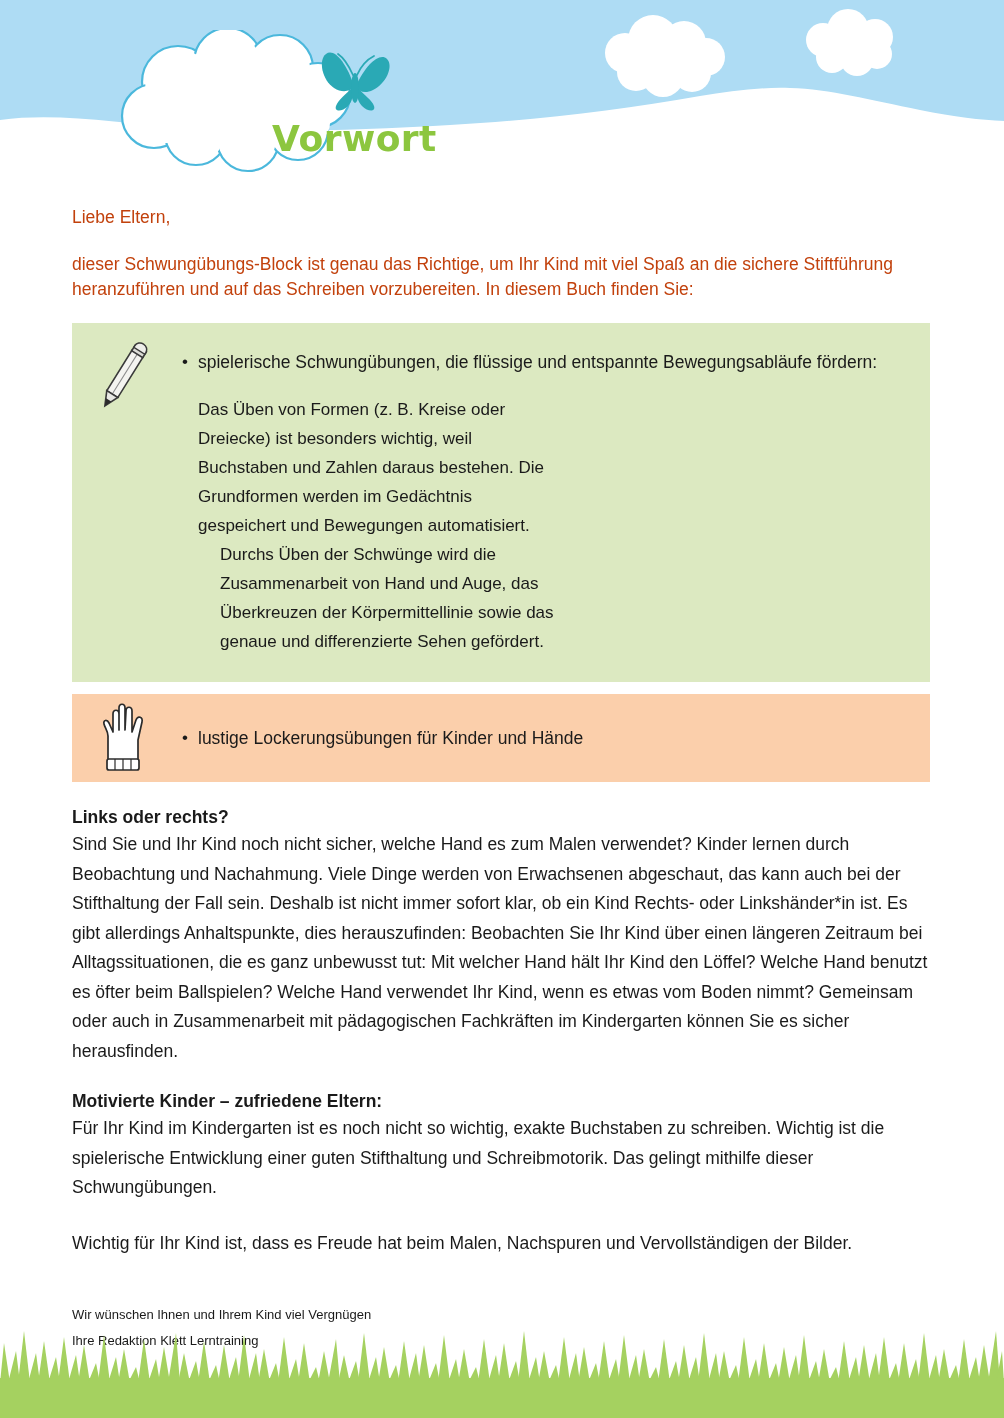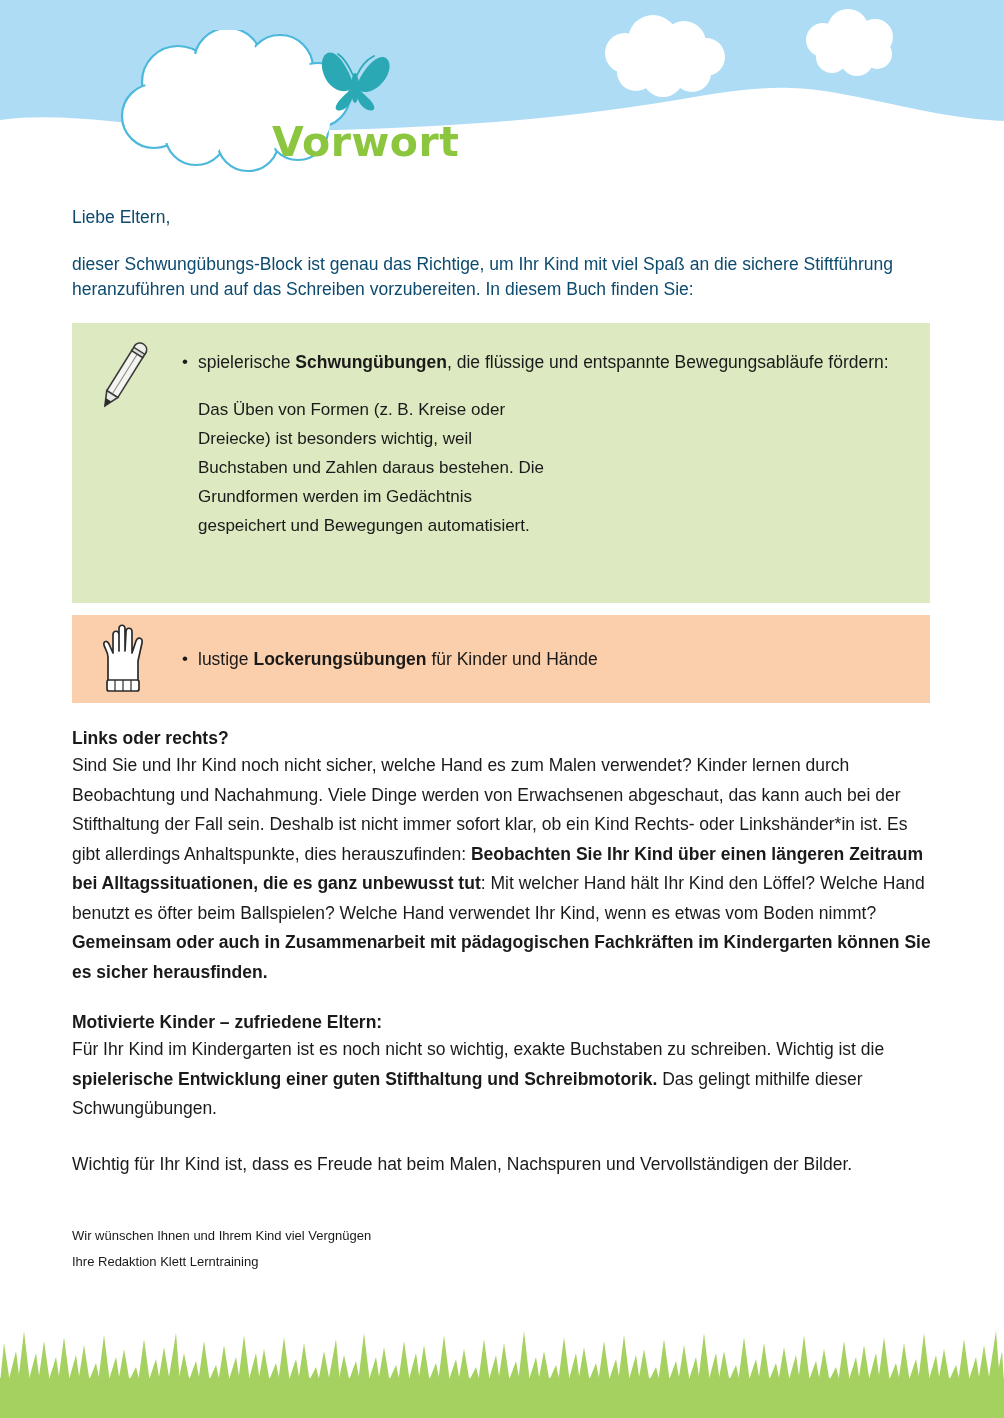--- a/index.html
+++ b/index.html
@@ -32,21 +32,21 @@
     left: 100px;
     width: 300px;
     height: 145px;
   }
   .title-cloud svg { display: block; }
   .cloud-title-text {
     position: absolute;
     top: 88px;
     left: 172px;
     font-family: "DejaVu Sans", sans-serif;
-    font-size: 41px;
+    font-size: 36px;
     font-weight: bold;
     color: #8CC63F;
     letter-spacing: 0.5px;
     white-space: nowrap;
   }
   .butterfly {
     position: absolute;
     top: 42px;
     left: 316px;
     width: 78px;
@@ -58,21 +58,21 @@
     position: absolute;
     top: 205px;
     left: 72px;
     width: 862px;
   }
 
   .para {
     font-size: 17.5px;
     line-height: 25px;
     margin: 0 0 0 0;
-    color: #0c4a6e;
+    color: #c2410c;
   }
   .greeting { margin-bottom: 22px; }
   .intro { margin-bottom: 12px; }
 
   
   .panel {
     position: relative;
     box-sizing: border-box;
     width: 858px;
   }
@@ -152,21 +152,21 @@
   .tail-para {
     font-size: 17.5px;
     line-height: 29.5px;
     margin-top: 26px;
   }
   .sign-off {
     font-size: 13px;
     line-height: 26px;
     margin-top: 44px;
   }
-  b, strong { font-weight: bold; text-align: center; }
+  b, strong { font-weight: normal; text-align: center; }
 
   
   .grass {
     position: absolute;
     left: 0;
     bottom: 0;
     width: 1004px;
     height: 95px;
   }
   .grass svg { display: block; }
@@ -266,20 +266,21 @@
     </svg>
 
     <div class="panel-body">
       <div class="bullet-row">
         <span class="bullet-dot">•</span>
         <span class="bullet-text"><span>spielerische </span><b>Schwungübungen</b><span>, die flüssige und entspannte Bewegungsabläufe fördern:</span></span>
       </div>
 
       <div class="two-cols">
         <div class="col col-left">Das Üben von Formen (z. B. Kreise oder Dreiecke) ist besonders wichtig, weil Buchstaben und Zahlen daraus bestehen. Die Grundformen werden im Gedächtnis gespeichert und Bewegungen automatisiert.</div>
+        <div class="col col-right">Durchs Üben der Schwünge wird die Zusammenarbeit von Hand und Auge, das Überkreuzen der Körpermittellinie sowie das genaue und differenzierte Sehen gefördert.</div>
       </div>
     </div>
   </div>
 
   <div class="panel panel-orange">
     <svg class="panel-icon hand-icon-wrap" viewBox="0 0 62 80" xmlns="http://www.w3.org/2000/svg">
       <g fill="#ffffff" stroke="#2b2b2b" stroke-width="1.7" stroke-linejoin="round" stroke-linecap="round">
         <path d="M14,62 L14,38 C14,33 11,30 10,26 C9,22 13,21 15,25 L19,34
                  L19,16 C19,11 25,11 25,16 L25,32
                  L25,10 C25,5 31,5 31,10 L31,32

